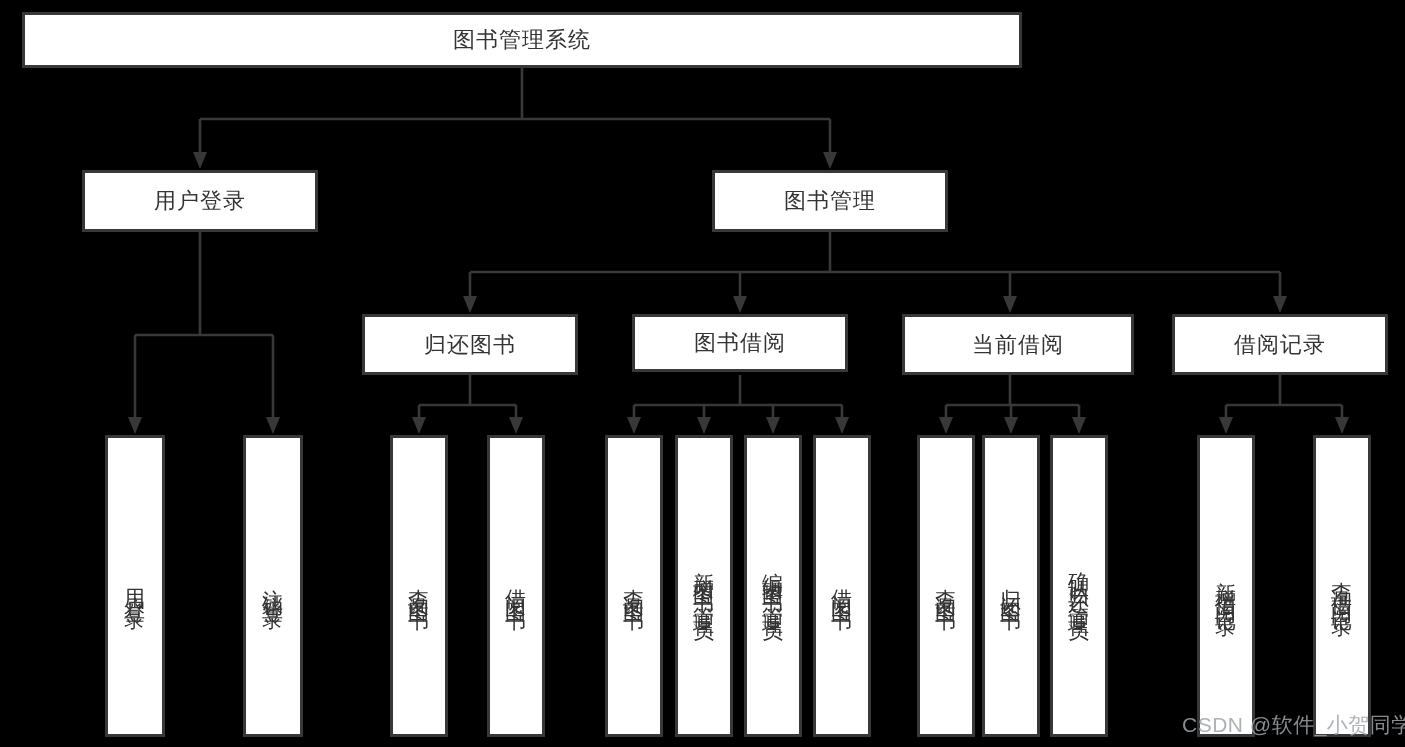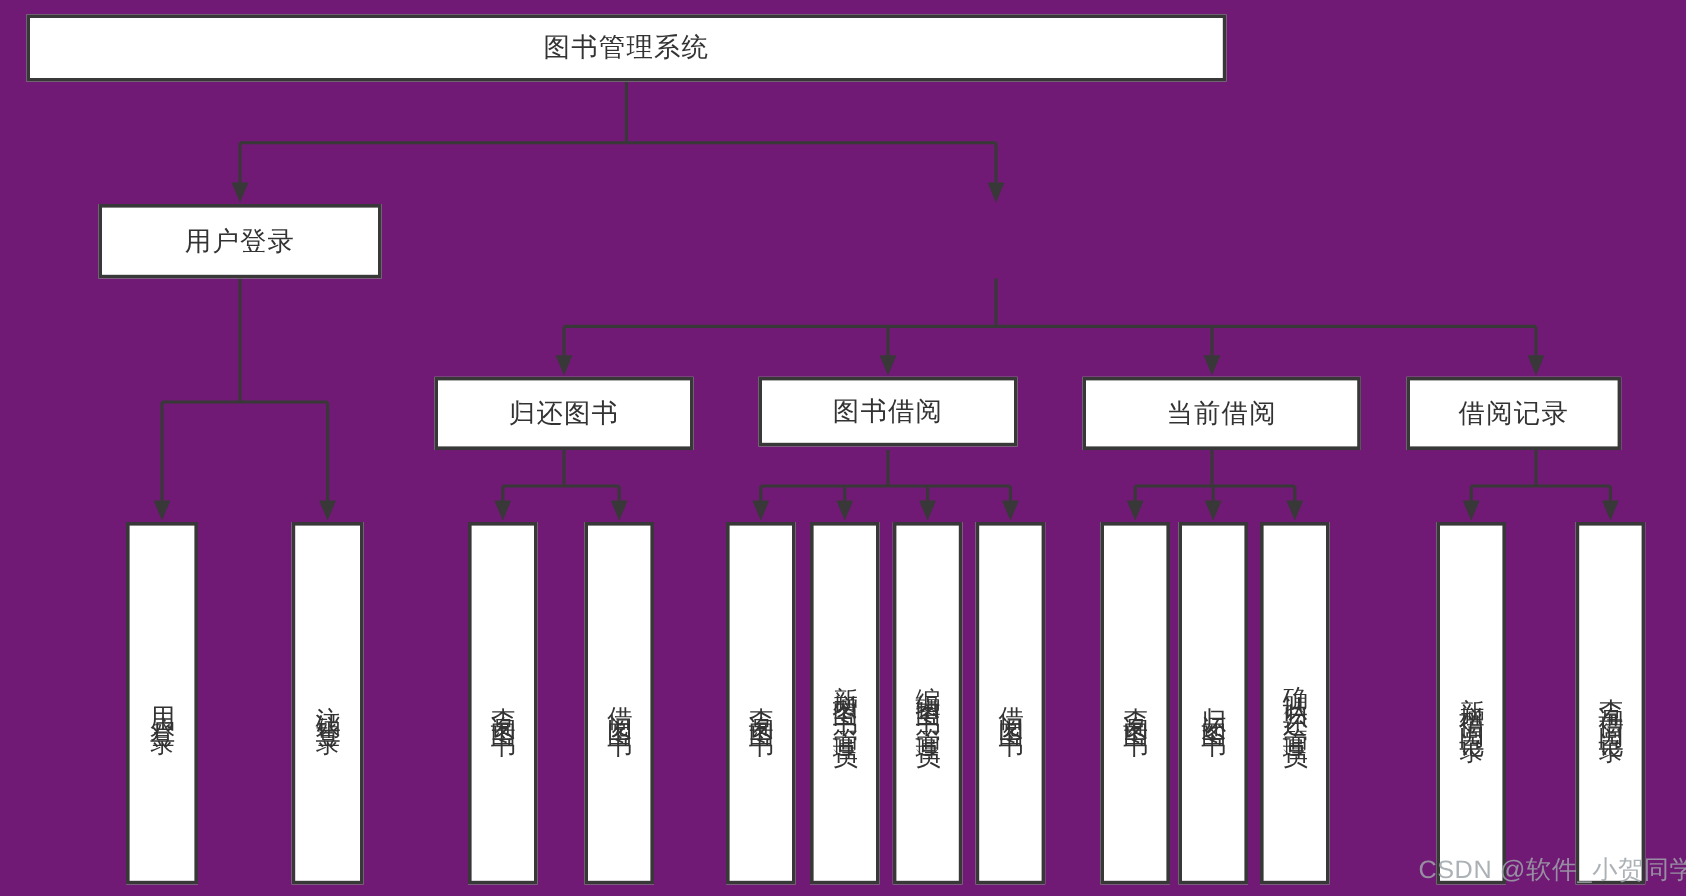--- a/index.html
+++ b/index.html
@@ -1,19 +1,19 @@
 <!DOCTYPE html>
 <html><head>
 <meta charset="utf-8">
 <style>
   html,body{margin:0;padding:0;background:#ffffff;}
   .canvas{
     position:relative;
     width:1405px;height:747px;
-    background:#701a75;
+    background:#000000;
     font-family:"Liberation Sans","DejaVu Sans",sans-serif;
     overflow:hidden;
   }
   .connectors{position:absolute;left:0;top:0;width:1405px;height:747px;}
   .box{
     position:absolute;
     background:#ffffff;
     border:3px solid #383838;
     box-sizing:border-box;
     display:flex;align-items:center;justify-content:center;
@@ -81,31 +81,34 @@
     </g>
   </svg>
 
   <div class="box hbox" style="left:22px;top:12px;width:1000px;height:56px">
     <span>图书管理系统</span>
   </div>
 
   <div class="box hbox" style="left:82px;top:170px;width:236px;height:62px">
     <span>用户登录</span>
   </div>
+  <div class="box hbox" style="left:712px;top:170px;width:236px;height:62px">
+    <span>图书管理</span>
+  </div>
 
   <div class="box hbox" style="left:362px;top:314px;width:216px;height:61px">
     <span>归还图书</span>
   </div>
   <div class="box hbox" style="left:632px;top:314px;width:216px;height:58px">
     <span>图书借阅</span>
   </div>
   <div class="box hbox" style="left:902px;top:314px;width:232px;height:61px">
     <span>当前借阅</span>
   </div>
-  <div class="box hbox" style="left:1172px;top:314px;width:179px;height:61px">
+  <div class="box hbox" style="left:1172px;top:314px;width:216px;height:61px">
     <span>借阅记录</span>
   </div>
 
   <div class="box vbox" style="left:105px;top:435px;width:60px;height:302px">
     <span>用户登录</span>
   </div>
   <div class="box vbox" style="left:243px;top:435px;width:60px;height:302px">
     <span>注销登录</span>
   </div>
 

